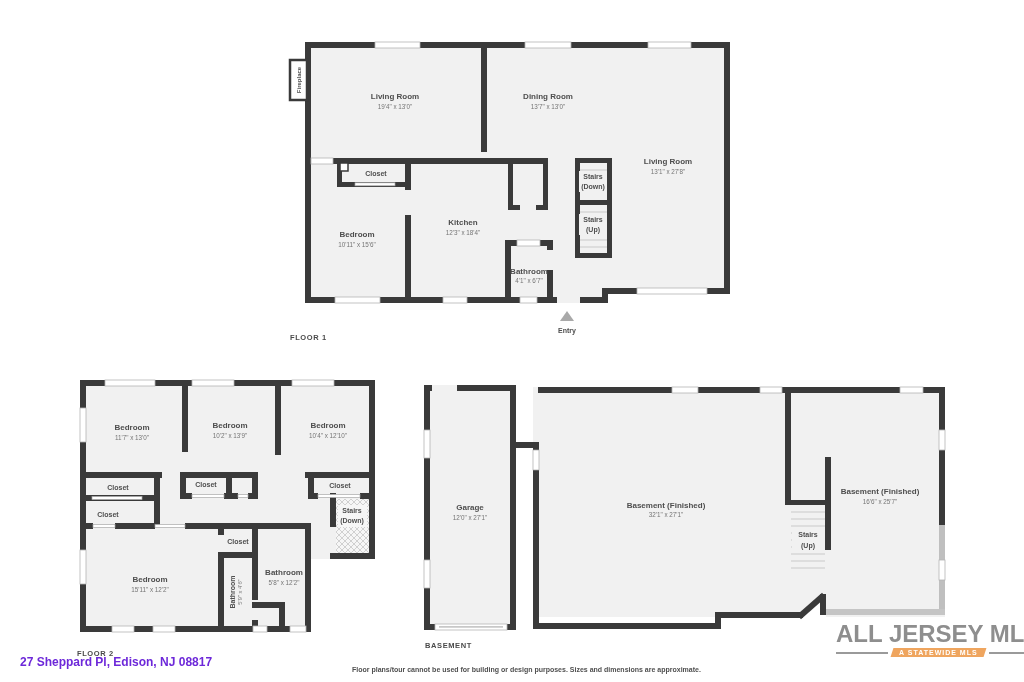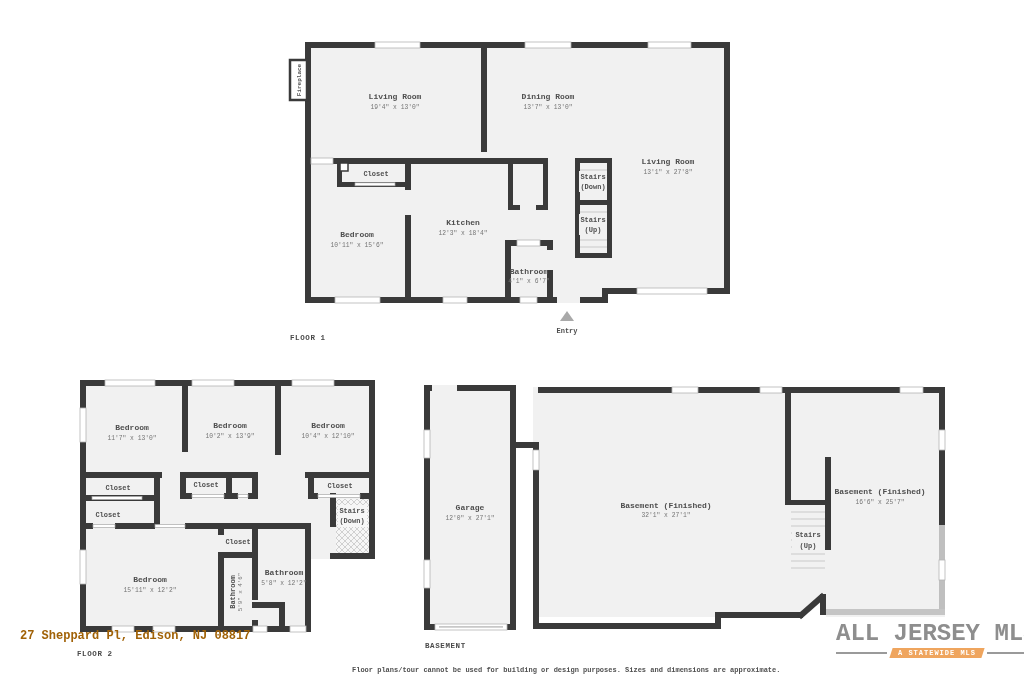--- a/index.html
+++ b/index.html
@@ -1,33 +1,33 @@
 <!DOCTYPE html>
 <html><head>
 <meta charset="utf-8">
 <style>
   html,body { margin:0; padding:0; background:#ffffff; }
   .canvas {
     position:relative; width:1024px; height:682px; background:#ffffff;
-    font-family:Liberation Mono, monospace; overflow:hidden;
+    font-family:Liberation Sans, sans-serif; overflow:hidden;
   }
   svg.plan { position:absolute; overflow:visible; }
   .wall   { fill:#3a3a3a; }
   .floor-fill { fill:#f1f1f1; }
   .window { fill:#ffffff; stroke:#b5b5b5; stroke-width:0.8; }
   .doorline { fill:#ffffff; stroke:#a8a8a8; stroke-width:0.7; }
   .tread  { stroke:#c9c9c9; stroke-width:1; }
   .label-bg { fill:#f1f1f1; }
   .room-name  { font-size:8px; font-weight:bold; fill:#4e4e4e; text-anchor:middle; }
   .room-dims  { font-size:6.3px; font-weight:normal; fill:#757575; text-anchor:middle; }
   .small-label { font-size:7px; font-weight:bold; fill:#4e4e4e; text-anchor:middle; }
   .tiny-dims  { font-size:5.8px; fill:#757575; text-anchor:middle; }
   .floor-title { font-size:7.5px; font-weight:bold; fill:#4a4a4a; letter-spacing:0.6px; }
   .footer-address {
-    position:absolute; left:20px; top:629px; font-size:12px; font-weight:bold; color:#a16207;
+    position:absolute; left:20px; top:655px; font-size:12px; font-weight:bold; color:#6d28d9;
   }
   .footer-disclaimer {
     position:absolute; left:352px; top:666px; font-size:7px; font-weight:bold; color:#4f4f4f;
   }
   .logo { position:absolute; left:831px; top:615px; width:192px; height:60px; }
   .logo-row { display:flex; align-items:center; }
   .logo-icon { width:32px; height:48px; margin-right:5px; }
   .logo-text-col { display:flex; flex-direction:column; align-items:center; }
   .logo-brand {
     font-size:24px; font-weight:bold; color:#8e8e8e; letter-spacing:0px; line-height:26px;

